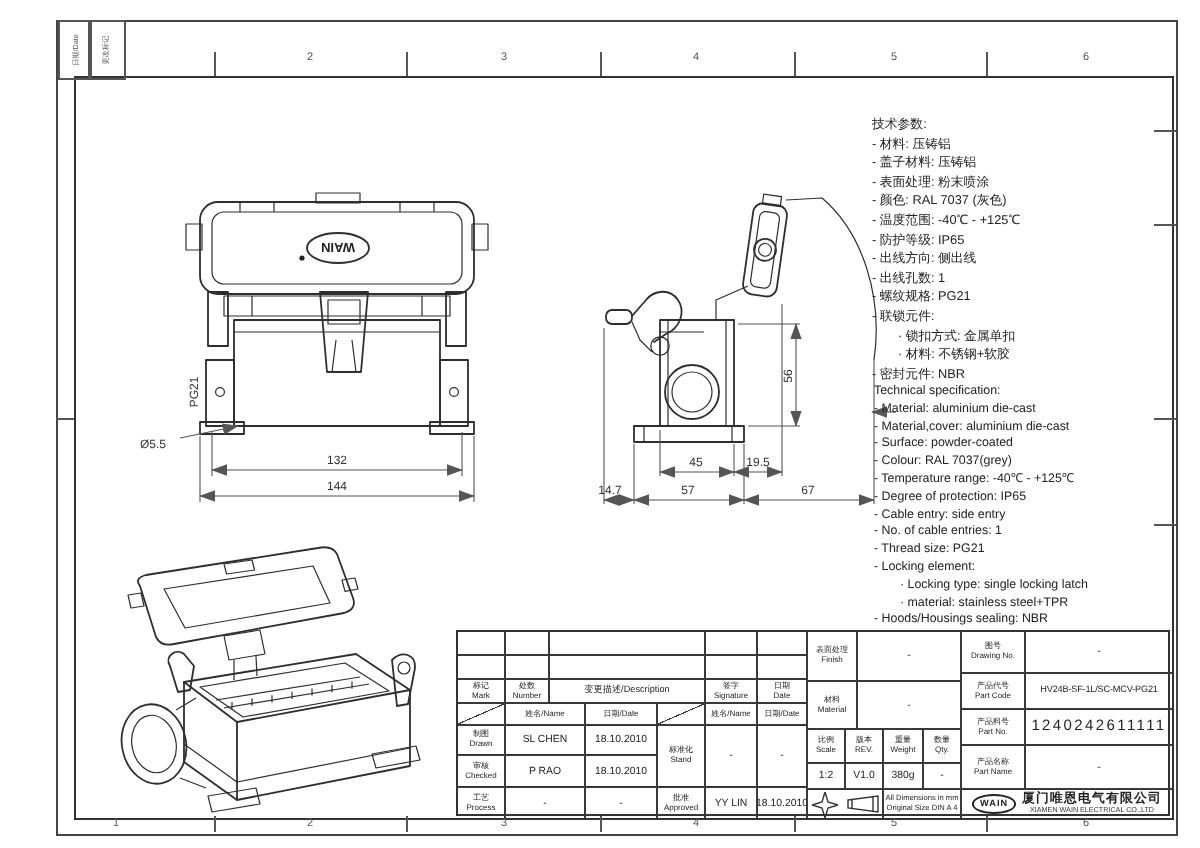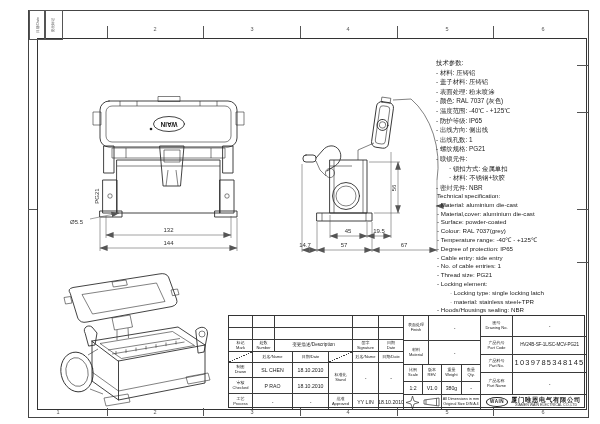--- a/index.html
+++ b/index.html
@@ -403,21 +403,21 @@
         <span>Part Code</span>
       </div>
     <div class="tc norb code" style="left:284px;top:21px;width:73px;height:18px;">
       <span>HV24B-SF-1L/SC-MCV-PG21</span>
       </div>
     <div class="tc" style="left:252px;top:39px;width:32px;height:18px;">
       <span>产品料号</span>
         <span>Part No.</span>
       </div>
     <div class="tc norb big-no" style="left:284px;top:39px;width:73px;height:18px;">
-      <span>1039785348145</span>
+      <span>1240242611111</span>
       </div>
     <div class="tc" style="left:252px;top:57px;width:32px;height:22px;">
       <span>产品名称</span>
         <span>Part Name</span>
       </div>
     <div class="tc norb" style="left:284px;top:57px;width:73px;height:22px;">
       <span class="v">-</span>
       </div>
     <div class="tc norb nobb company" style="left:252px;top:79px;width:105px;height:14px;">
       <span class="wain-oval">WAIN</span>

